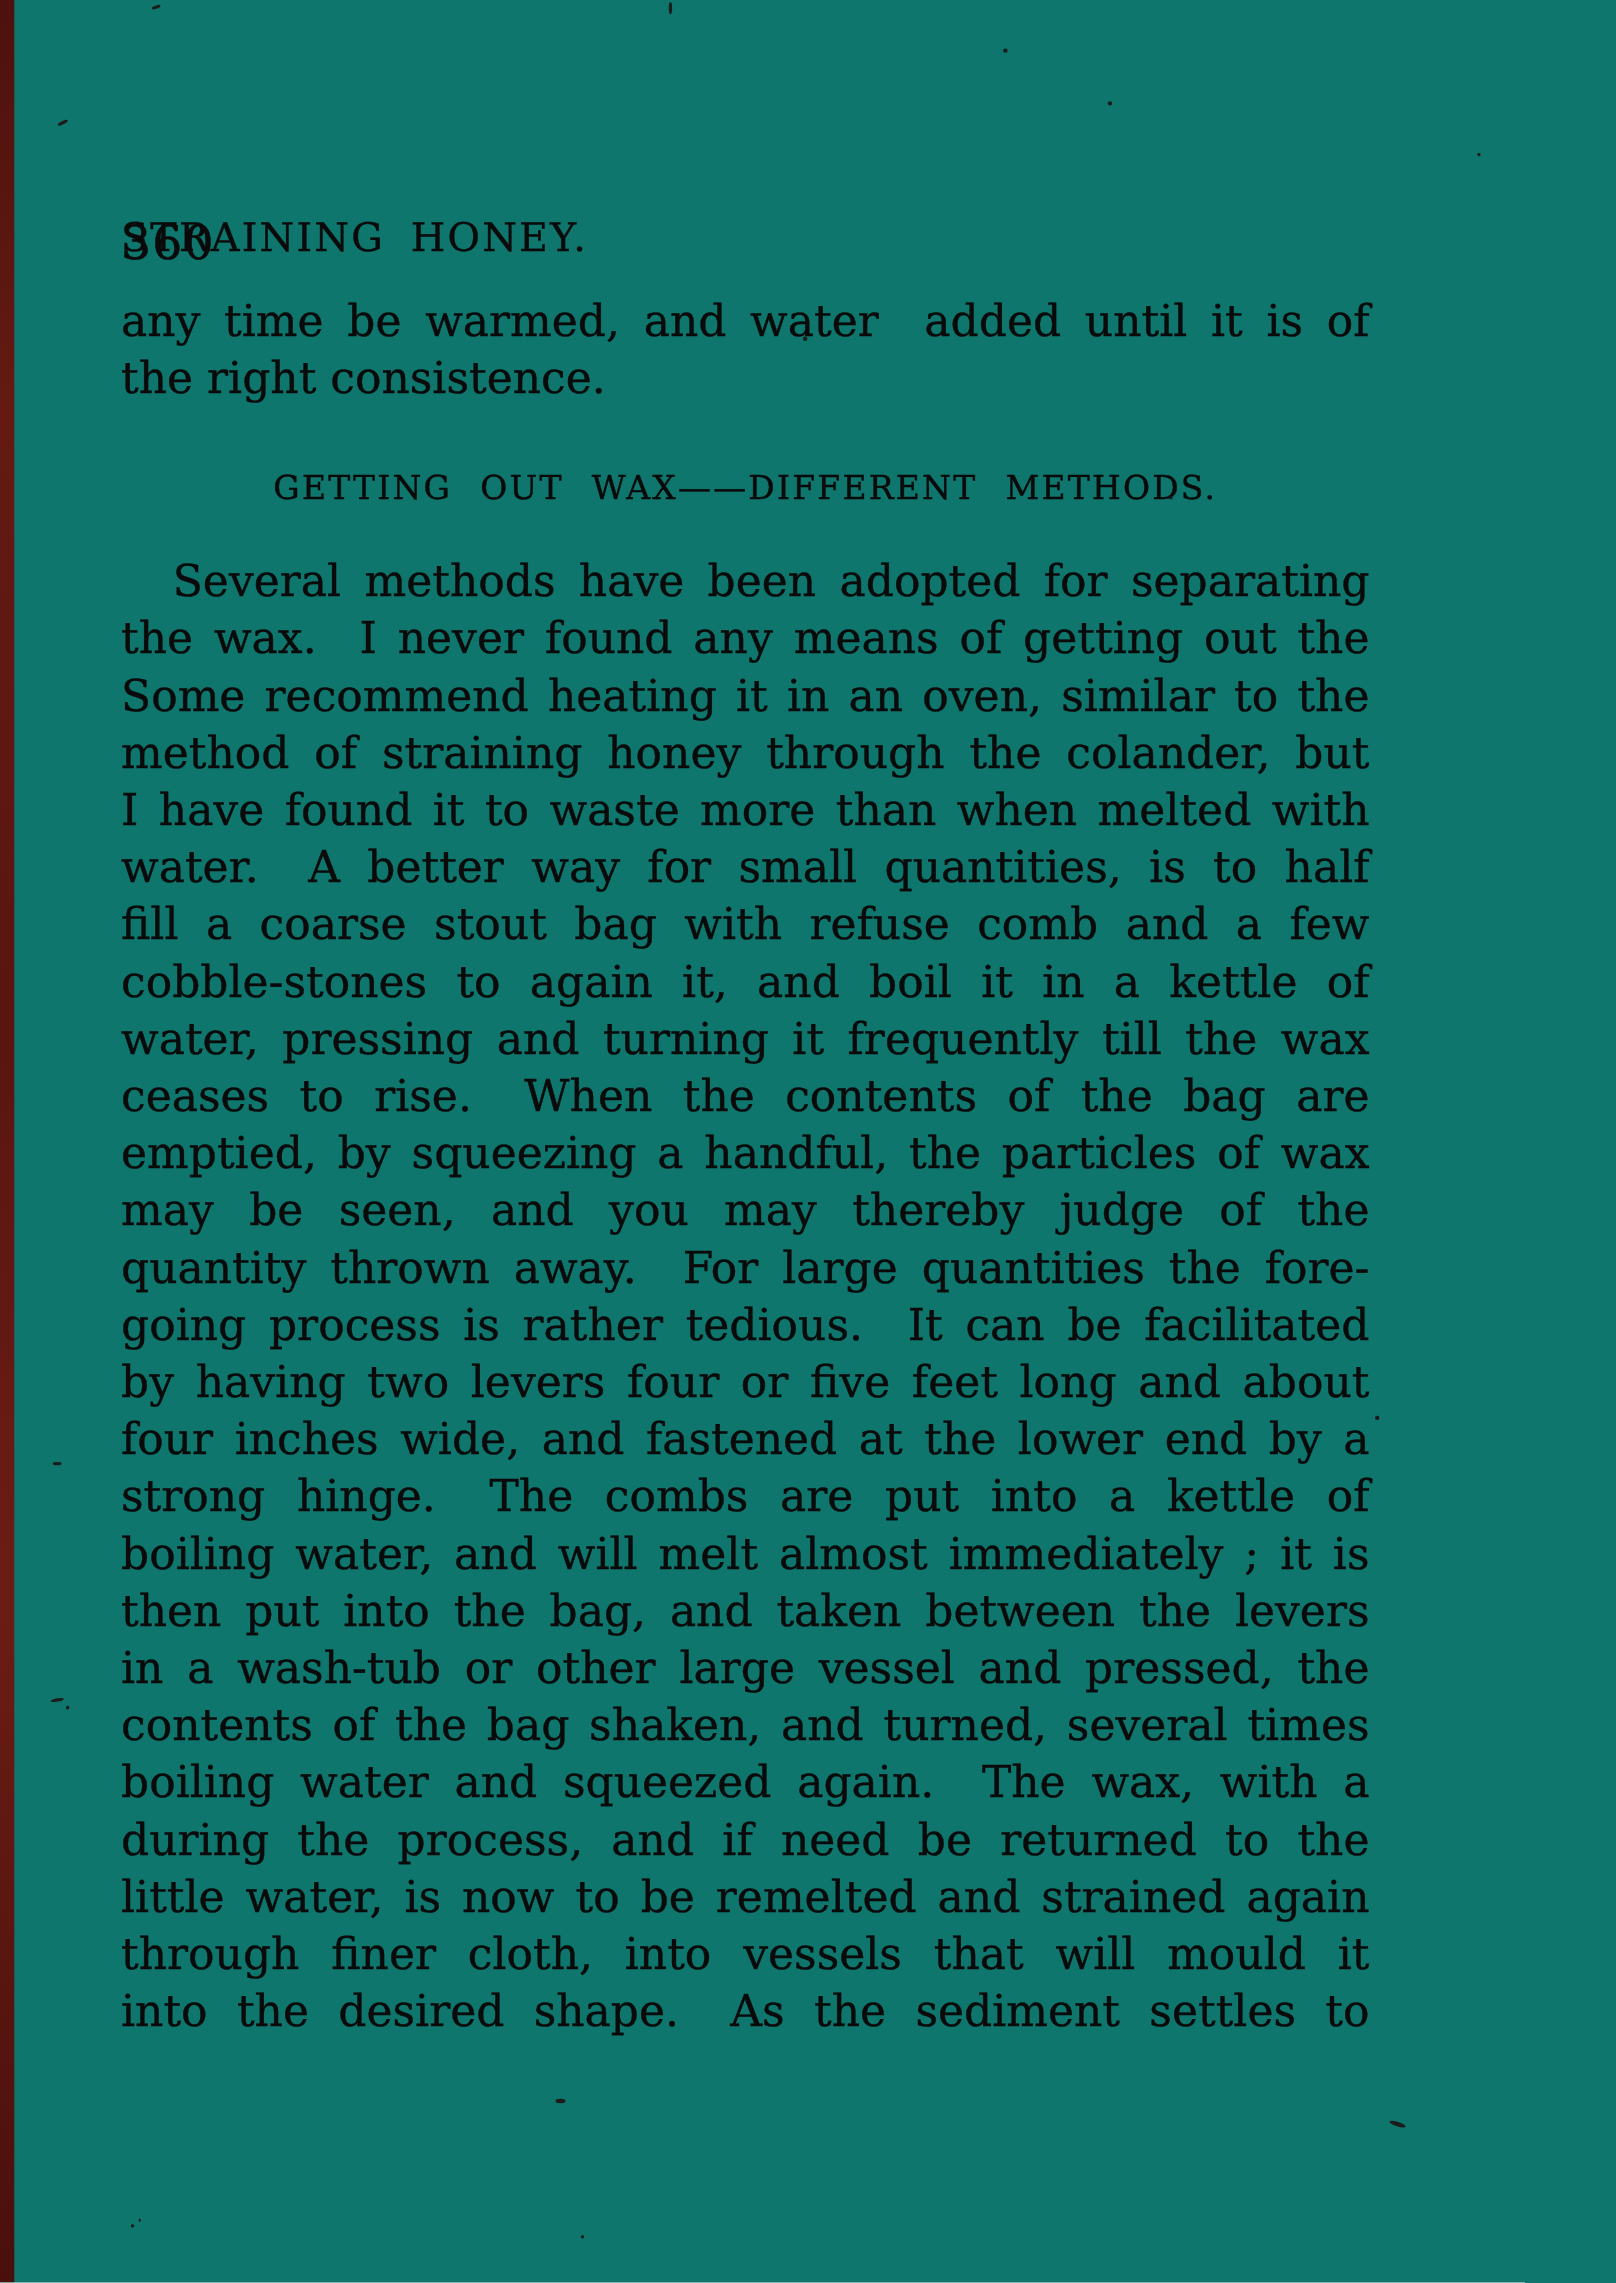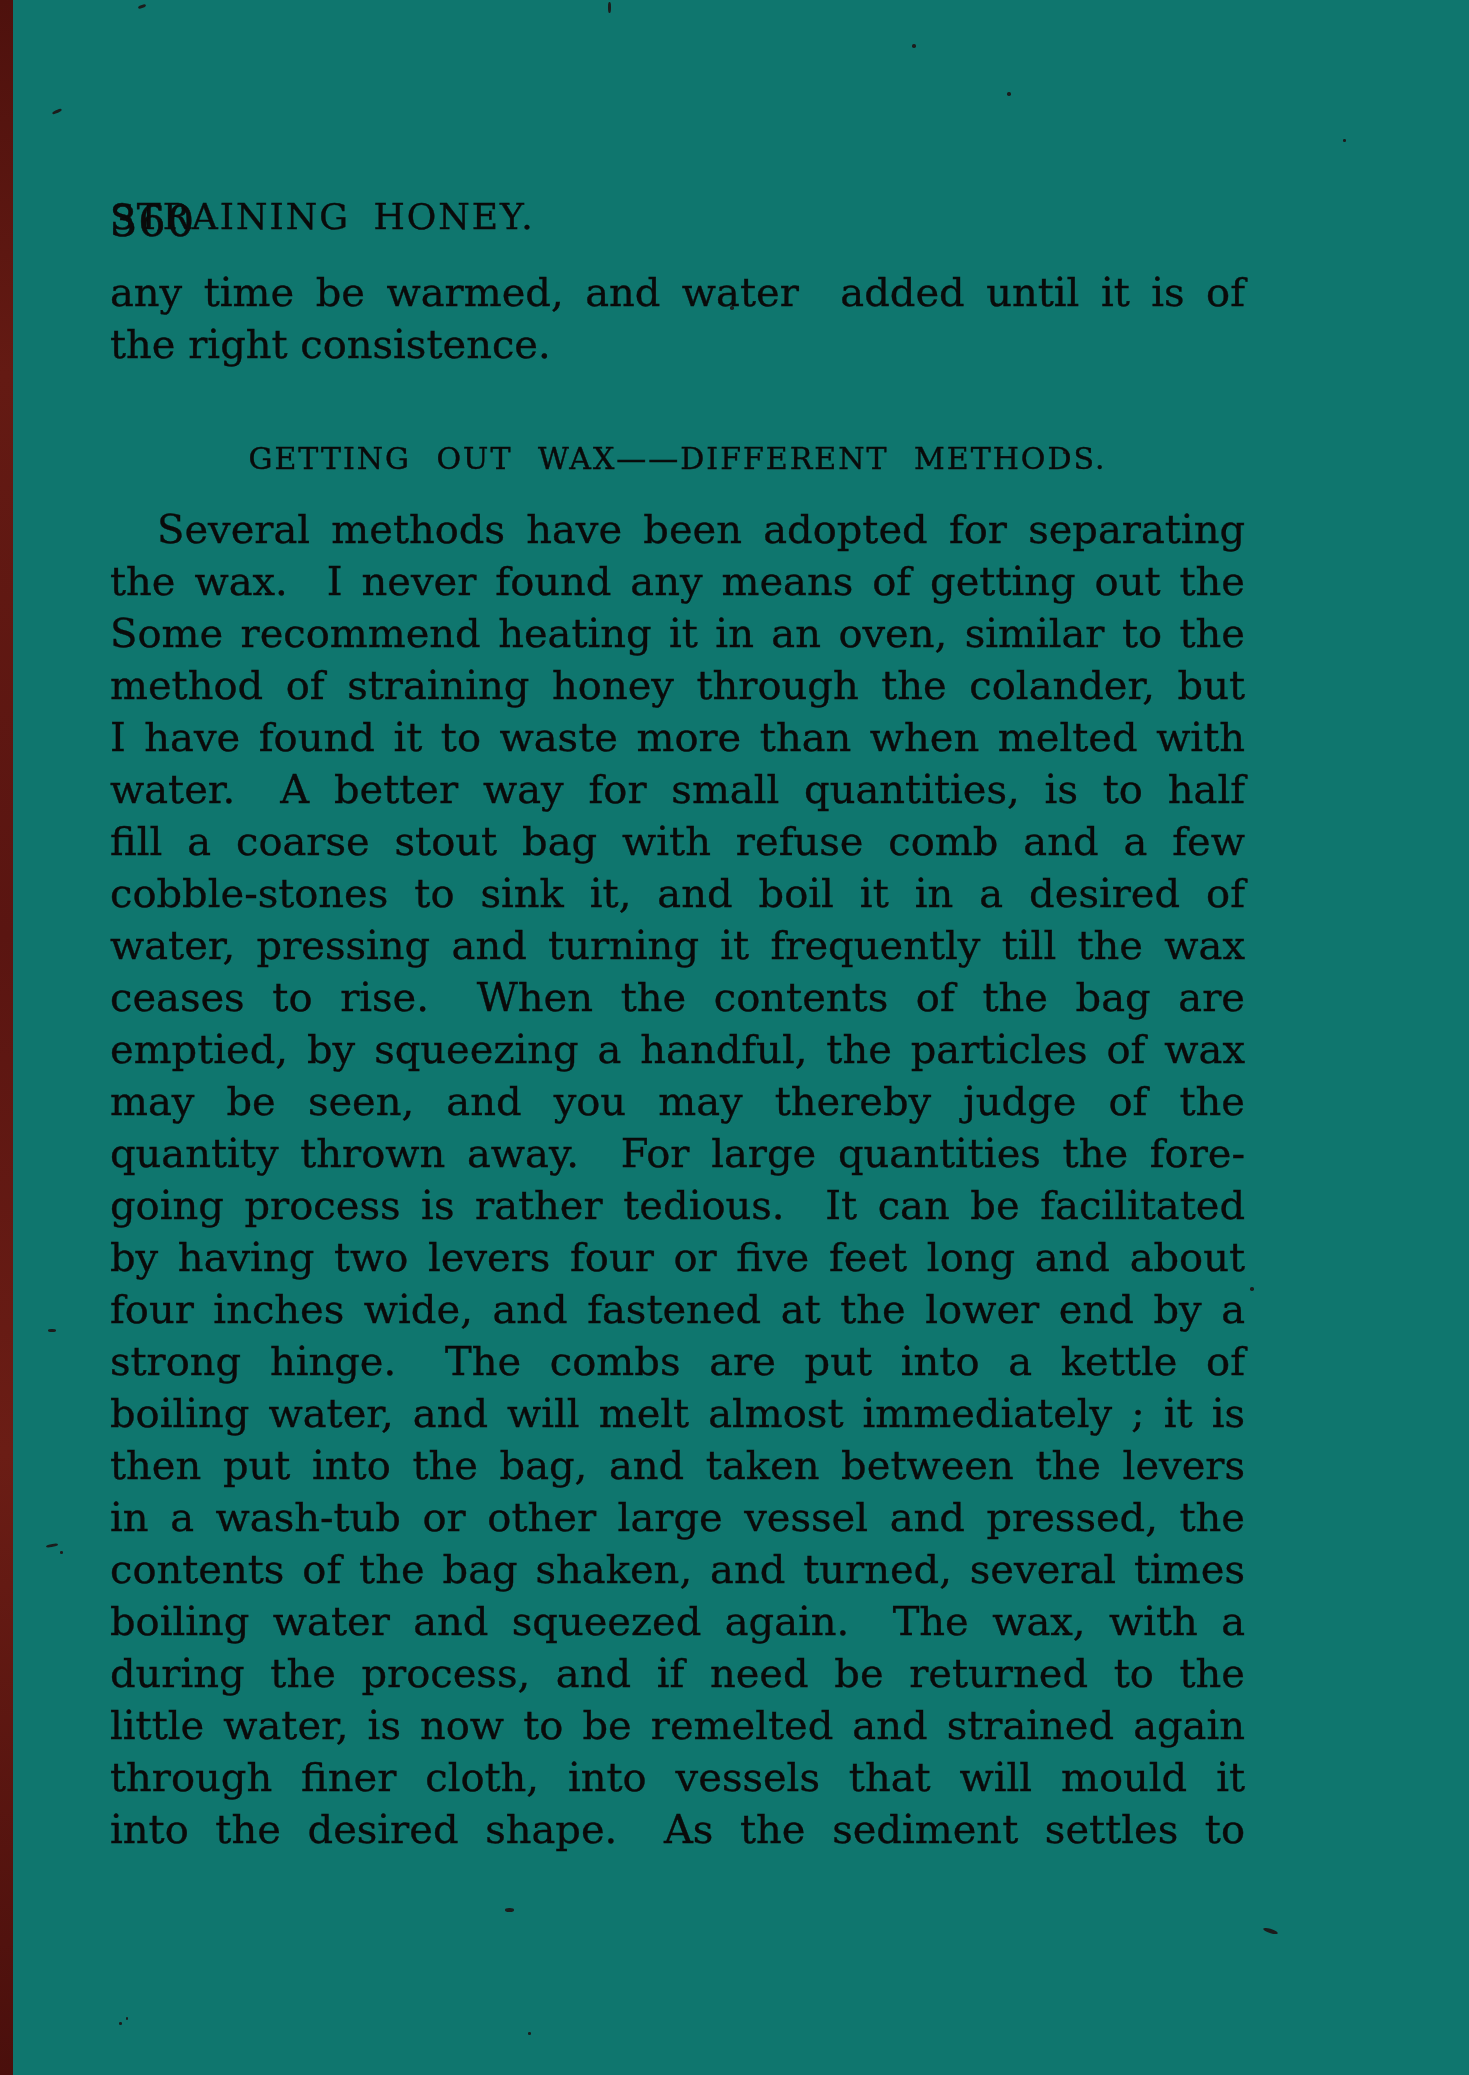--- a/index.html
+++ b/index.html
@@ -54,21 +54,21 @@
     white-space: normal;
   }
   .intro { top: 266px; }
   .intro .text-line:last-child { text-align-last: left; }
   .main { top: 503px; }
   .main .text-line:first-child { text-indent: 47px; }
   .text-line em { font-style: italic; }
   .section-heading {
     position: absolute;
     top: 427px; left: 110px; right: 224px;
-    margin: 14px;
+    margin: 0;
     font-weight: normal;
     text-align: center;
     font-size: 30px;
     letter-spacing: 2px;
     word-spacing: 14px;
     -webkit-text-stroke: 0.4px #0a0a0a;
   }
   .speck {
     position: absolute;
     background: #1c1c1c;
@@ -94,21 +94,21 @@
   <h2 class="section-heading">GETTING OUT WAX——DIFFERENT METHODS.</h2>
 
   <section class="para main">
       <div class="text-line"><span>Several methods have been adopted for separating</span></div>
       <div class="text-line"><span>the wax.  I never found any means of getting out the</span></div>
       <div class="text-line"><span>Some recommend heating it in an oven, similar to the</span></div>
       <div class="text-line"><span>method of straining honey through the colander, but</span></div>
       <div class="text-line"><span>I have found it to waste more than when melted with</span></div>
       <div class="text-line"><span>water.  A better way for small quantities, is to half</span></div>
       <div class="text-line"><span>fill a coarse stout bag with refuse comb and a few</span></div>
-      <div class="text-line"><span>cobble-stones to sink it, and boil it in a desired of</span></div>
+      <div class="text-line"><span>cobble-stones to again it, and boil it in a kettle of</span></div>
       <div class="text-line"><span>water, pressing and turning it frequently till the wax</span></div>
       <div class="text-line"><span>ceases to rise.  When the contents of the bag are</span></div>
       <div class="text-line"><span>emptied, by squeezing a handful, the particles of wax</span></div>
       <div class="text-line"><span>may be seen, and you may thereby judge of the</span></div>
       <div class="text-line"><span>quantity thrown away.  For large quantities the fore-</span></div>
       <div class="text-line"><span>going process is rather tedious.  It can be facilitated</span></div>
       <div class="text-line"><span>by having two levers four or five feet long and about</span></div>
       <div class="text-line"><span>four inches wide, and fastened at the lower end by a</span></div>
       <div class="text-line"><span>strong hinge.  The combs are put into a kettle of</span></div>
       <div class="text-line"><span>boiling water, and will melt almost immediately ; it is</span></div>

